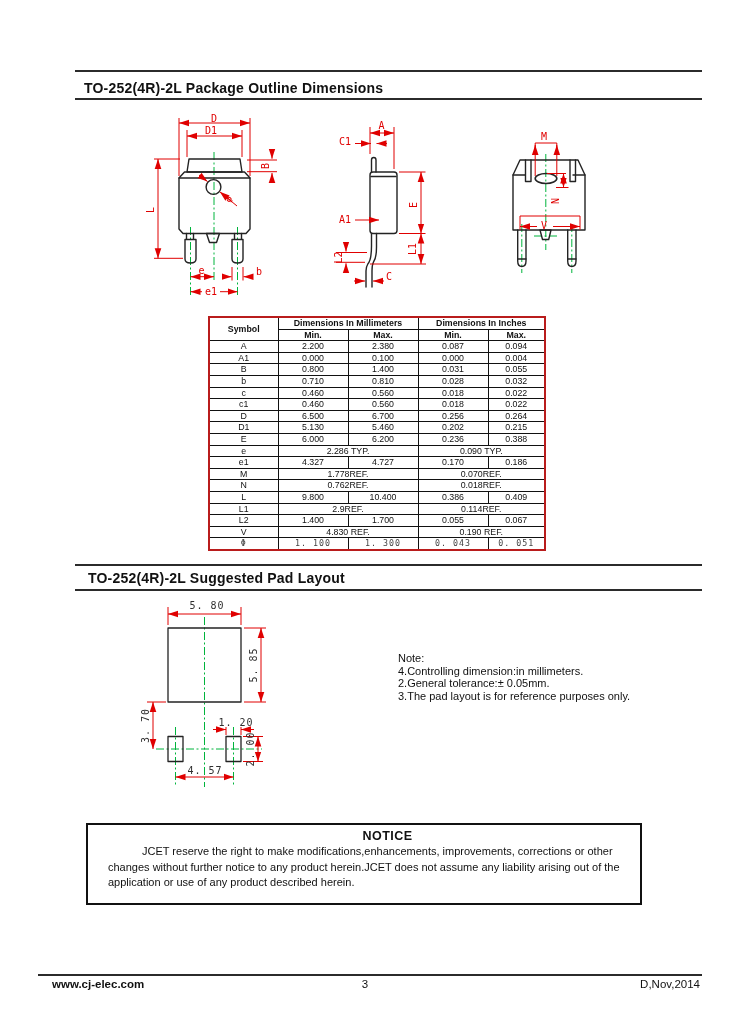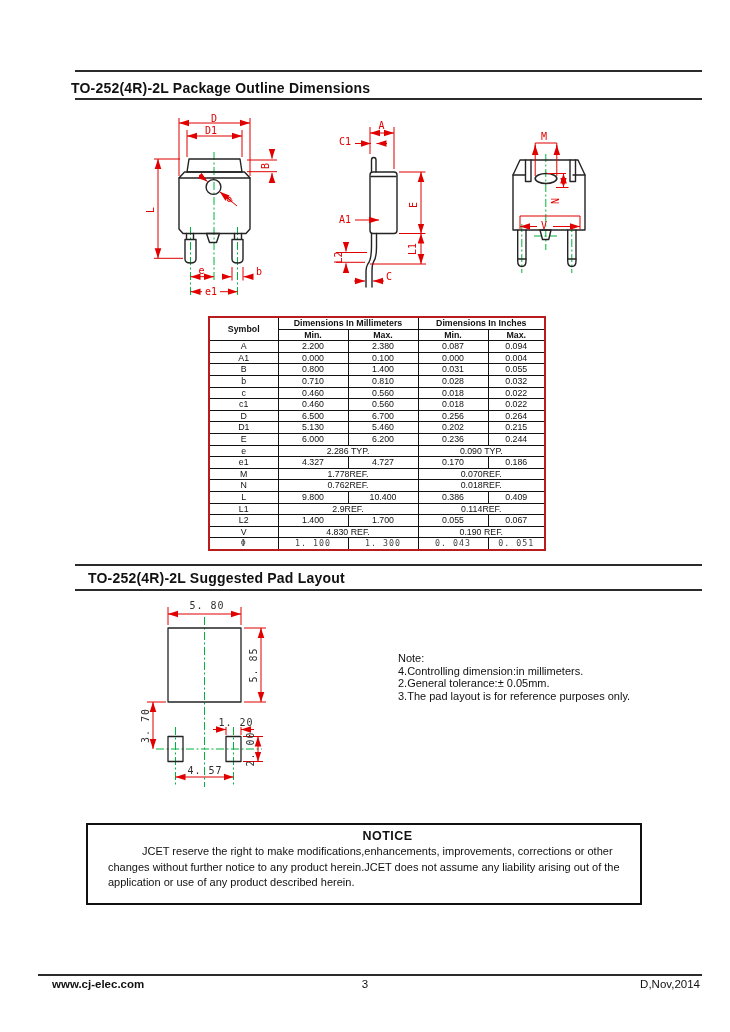--- a/index.html
+++ b/index.html
@@ -25,21 +25,21 @@
   .notice-title{text-align:center;font-weight:bold;font-size:12.5px;margin-top:4px;letter-spacing:0.5px;padding-left:47px;}
   .notice-body{font-size:11px;line-height:15.5px;margin:1px 9px 0 20px;text-indent:34px;}
   .footer-text{position:absolute;top:978px;font-size:11.5px;}
 </style>
 </head>
 <body>
 
 <div class="page">
 
   <div class="rule" style="left:75px;top:70px;width:627px;"></div>
-  <div class="sec-title" style="left:71px;top:80px;">TO-252(4R)-2L Package Outline Dimensions</div>
+  <div class="sec-title" style="left:84px;top:80px;">TO-252(4R)-2L Package Outline Dimensions</div>
   <div class="rule" style="left:75px;top:98px;width:627px;"></div>
 
   <svg style="left:130px;top:110px;" width="190" height="195" viewBox="0 0 190 195">
     <defs>
       <marker id="fa" markerWidth="11" markerHeight="8" refX="10" refY="4" orient="auto-start-reverse" markerUnits="userSpaceOnUse">
         <path d="M0,0.7 L10,4 L0,7.3 Z" fill="#e00000"></path>
       </marker>
     </defs>
 
     <line class="g" x1="84" y1="42" x2="84" y2="170"></line>
@@ -233,21 +233,21 @@
           <td>5.130</td>
           <td>5.460</td>
           <td>0.202</td>
           <td>0.215</td>
         </tr>
     <tr>
           <td class="sym">E</td>
           <td>6.000</td>
           <td>6.200</td>
           <td>0.236</td>
-          <td>0.244</td>
+          <td>0.388</td>
         </tr>
     <tr>
           <td class="sym">e</td>
           <td colspan="2">2.286 TYP.</td>
           <td colspan="2">0.090 TYP.</td>
         </tr>
     <tr>
           <td class="sym">e1</td>
           <td>4.327</td>
           <td>4.727</td>

